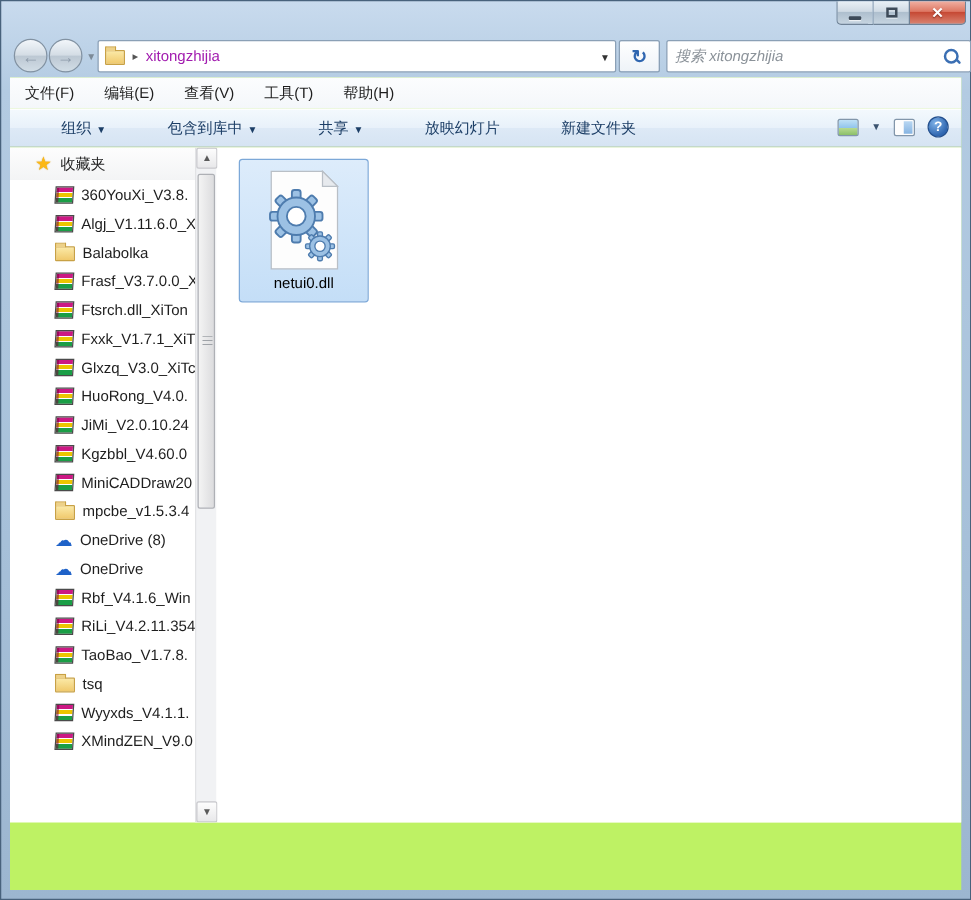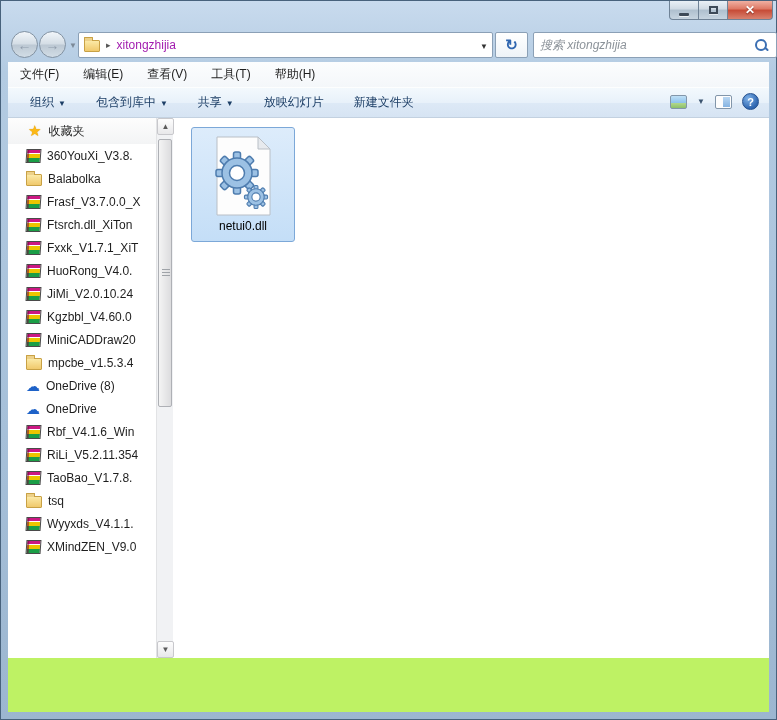--- a/index.html
+++ b/index.html
@@ -75,41 +75,41 @@
     height:25px; background:linear-gradient(180deg,#fcfdfe,#f4f7fa);
     display:flex; align-items:center; padding-left:12px; gap:24px; color:#1e1e1e;
   }
   .menubar span { cursor:pointer; }
 
   .toolbar {
     height:31px; background:linear-gradient(180deg,#f3f9fd 0%,#e8f1fa 50%,#dde9f6 51%,#d6e4f3 100%);
     border-top:1px solid #fdfefe; border-bottom:1px solid #c3d1e0;
     display:flex; align-items:center; padding-left:14px; color:#1c3e66; position:relative;
   }
-  .tb-item { margin-right:14px; padding:3px 8px; border-radius:2px; cursor:pointer; white-space:nowrap; }
+  .tb-item { margin-right:14px; padding:3px 8px; border-radius:2px; cursor:pointer; white-space:nowrap;margin-left:19px; }
   .tb-item .dd { font-size:8px; margin-left:4px; color:#1c3e66; }
   .tb-right { position:absolute; right:10px; top:5px; display:flex; align-items:center; gap:10px; }
   .views-icon { width:17px; height:14px; border:1px solid #8296aa; border-radius:2px;
     background:linear-gradient(180deg,#bfe0f6 0%,#8fc3ec 55%,#b5d98e 56%,#8cc06a 100%); cursor:pointer; }
   .views-dd { font-size:8px; color:#3c5470; cursor:pointer; }
   .preview-icon { width:17px; height:14px; border:1px solid #8296aa; border-radius:2px; background:#fdfdfd; position:relative; cursor:pointer; }
   .preview-icon::after { content:""; position:absolute; right:1px; top:1px; bottom:1px; width:7px; background:linear-gradient(180deg,#b9d7f2,#86b4e2); }
   .help-icon { width:17px; height:17px; border-radius:50%;
     background:radial-gradient(circle at 35% 30%,#7fb2e8,#2f66b0 70%); border:1px solid #24508e;
     color:#fff; font-size:11px; font-weight:bold; display:flex; align-items:center; justify-content:center; cursor:pointer; }
 
   
   .body { position:relative; height:540px; background:#fff; overflow:hidden; }
 
   .sidebar { position:absolute; left:0; top:0; width:148px; height:540px; overflow:hidden; }
   .fav-header { height:26px; display:flex; align-items:center; padding-left:20px; gap:7px; cursor:pointer;
     background:linear-gradient(180deg,#fdfdfd,#f3f4f5); }
   .star-icon { color:#fcb815; font-size:15px; text-shadow:0 0 1px #c98a00; }
   .fav-label { color:#1e1e1e; }
-  .side-item { height:23px; display:flex; align-items:center; padding-left:18px; gap:6px; white-space:nowrap; overflow:hidden; cursor:pointer; color:#1e1e1e; }
+  .side-item { height:23px; display:flex; align-items:center; padding-left:36px; gap:6px; white-space:nowrap; overflow:hidden; cursor:pointer; color:#1e1e1e; }
 
   .ic { flex:0 0 auto; }
   .ic-rar { width:15px; height:14px; border:1px solid #4a4a4a; transform:skewX(-4deg);
     background:linear-gradient(180deg,#cc1884 0%,#cc1884 29%,#ffffff 29%,#ffffff 36%,#ecc500 36%,#ecc500 63%,#ffffff 63%,#ffffff 70%,#1a9e46 70%,#1a9e46 100%);
     box-shadow:inset 2px 0 0 rgba(120,0,60,.55); }
   .ic-folder { width:16px; height:12px; position:relative; margin-top:2px;
     background:linear-gradient(180deg,#fbe9a6,#f0c96c); border:1px solid #c8a145; border-radius:1px; }
   .ic-folder::before { content:""; position:absolute; left:-1px; top:-4px; width:7px; height:3px;
     background:#edd189; border:1px solid #c8a145; border-bottom:none; border-radius:1px 1px 0 0; }
   .ic-cloud { color:#1e62c8; font-size:14px; line-height:14px; }
@@ -205,37 +205,45 @@
     <div class="sidebar">
       <div class="fav-header">
         <span class="star-icon">★</span>
         <span class="fav-label">收藏夹</span>
       </div>
       <div class="side-item">
           <span class="ic ic-rar"></span>
           <span>360YouXi_V3.8.</span>
         </div>
       <div class="side-item">
+          <span class="ic ic-rar"></span>
+          <span>Algj_V1.11.6.0_X</span>
+        </div>
+      <div class="side-item">
           <span class="ic ic-folder"></span>
           <span>Balabolka</span>
         </div>
       <div class="side-item">
           <span class="ic ic-rar"></span>
           <span>Frasf_V3.7.0.0_X</span>
         </div>
       <div class="side-item">
           <span class="ic ic-rar"></span>
           <span>Ftsrch.dll_XiTon</span>
         </div>
       <div class="side-item">
           <span class="ic ic-rar"></span>
           <span>Fxxk_V1.7.1_XiT</span>
         </div>
       <div class="side-item">
           <span class="ic ic-rar"></span>
+          <span>Glxzq_V3.0_XiTc</span>
+        </div>
+      <div class="side-item">
+          <span class="ic ic-rar"></span>
           <span>HuoRong_V4.0.</span>
         </div>
       <div class="side-item">
           <span class="ic ic-rar"></span>
           <span>JiMi_V2.0.10.24</span>
         </div>
       <div class="side-item">
           <span class="ic ic-rar"></span>
           <span>Kgzbbl_V4.60.0</span>
         </div>
@@ -254,21 +262,21 @@
       <div class="side-item">
           <span class="ic ic-cloud">☁</span>
           <span>OneDrive</span>
         </div>
       <div class="side-item">
           <span class="ic ic-rar"></span>
           <span>Rbf_V4.1.6_Win</span>
         </div>
       <div class="side-item">
           <span class="ic ic-rar"></span>
-          <span>RiLi_V5.2.11.354</span>
+          <span>RiLi_V4.2.11.354</span>
         </div>
       <div class="side-item">
           <span class="ic ic-rar"></span>
           <span>TaoBao_V1.7.8.</span>
         </div>
       <div class="side-item">
           <span class="ic ic-folder"></span>
           <span>tsq</span>
         </div>
       <div class="side-item">

